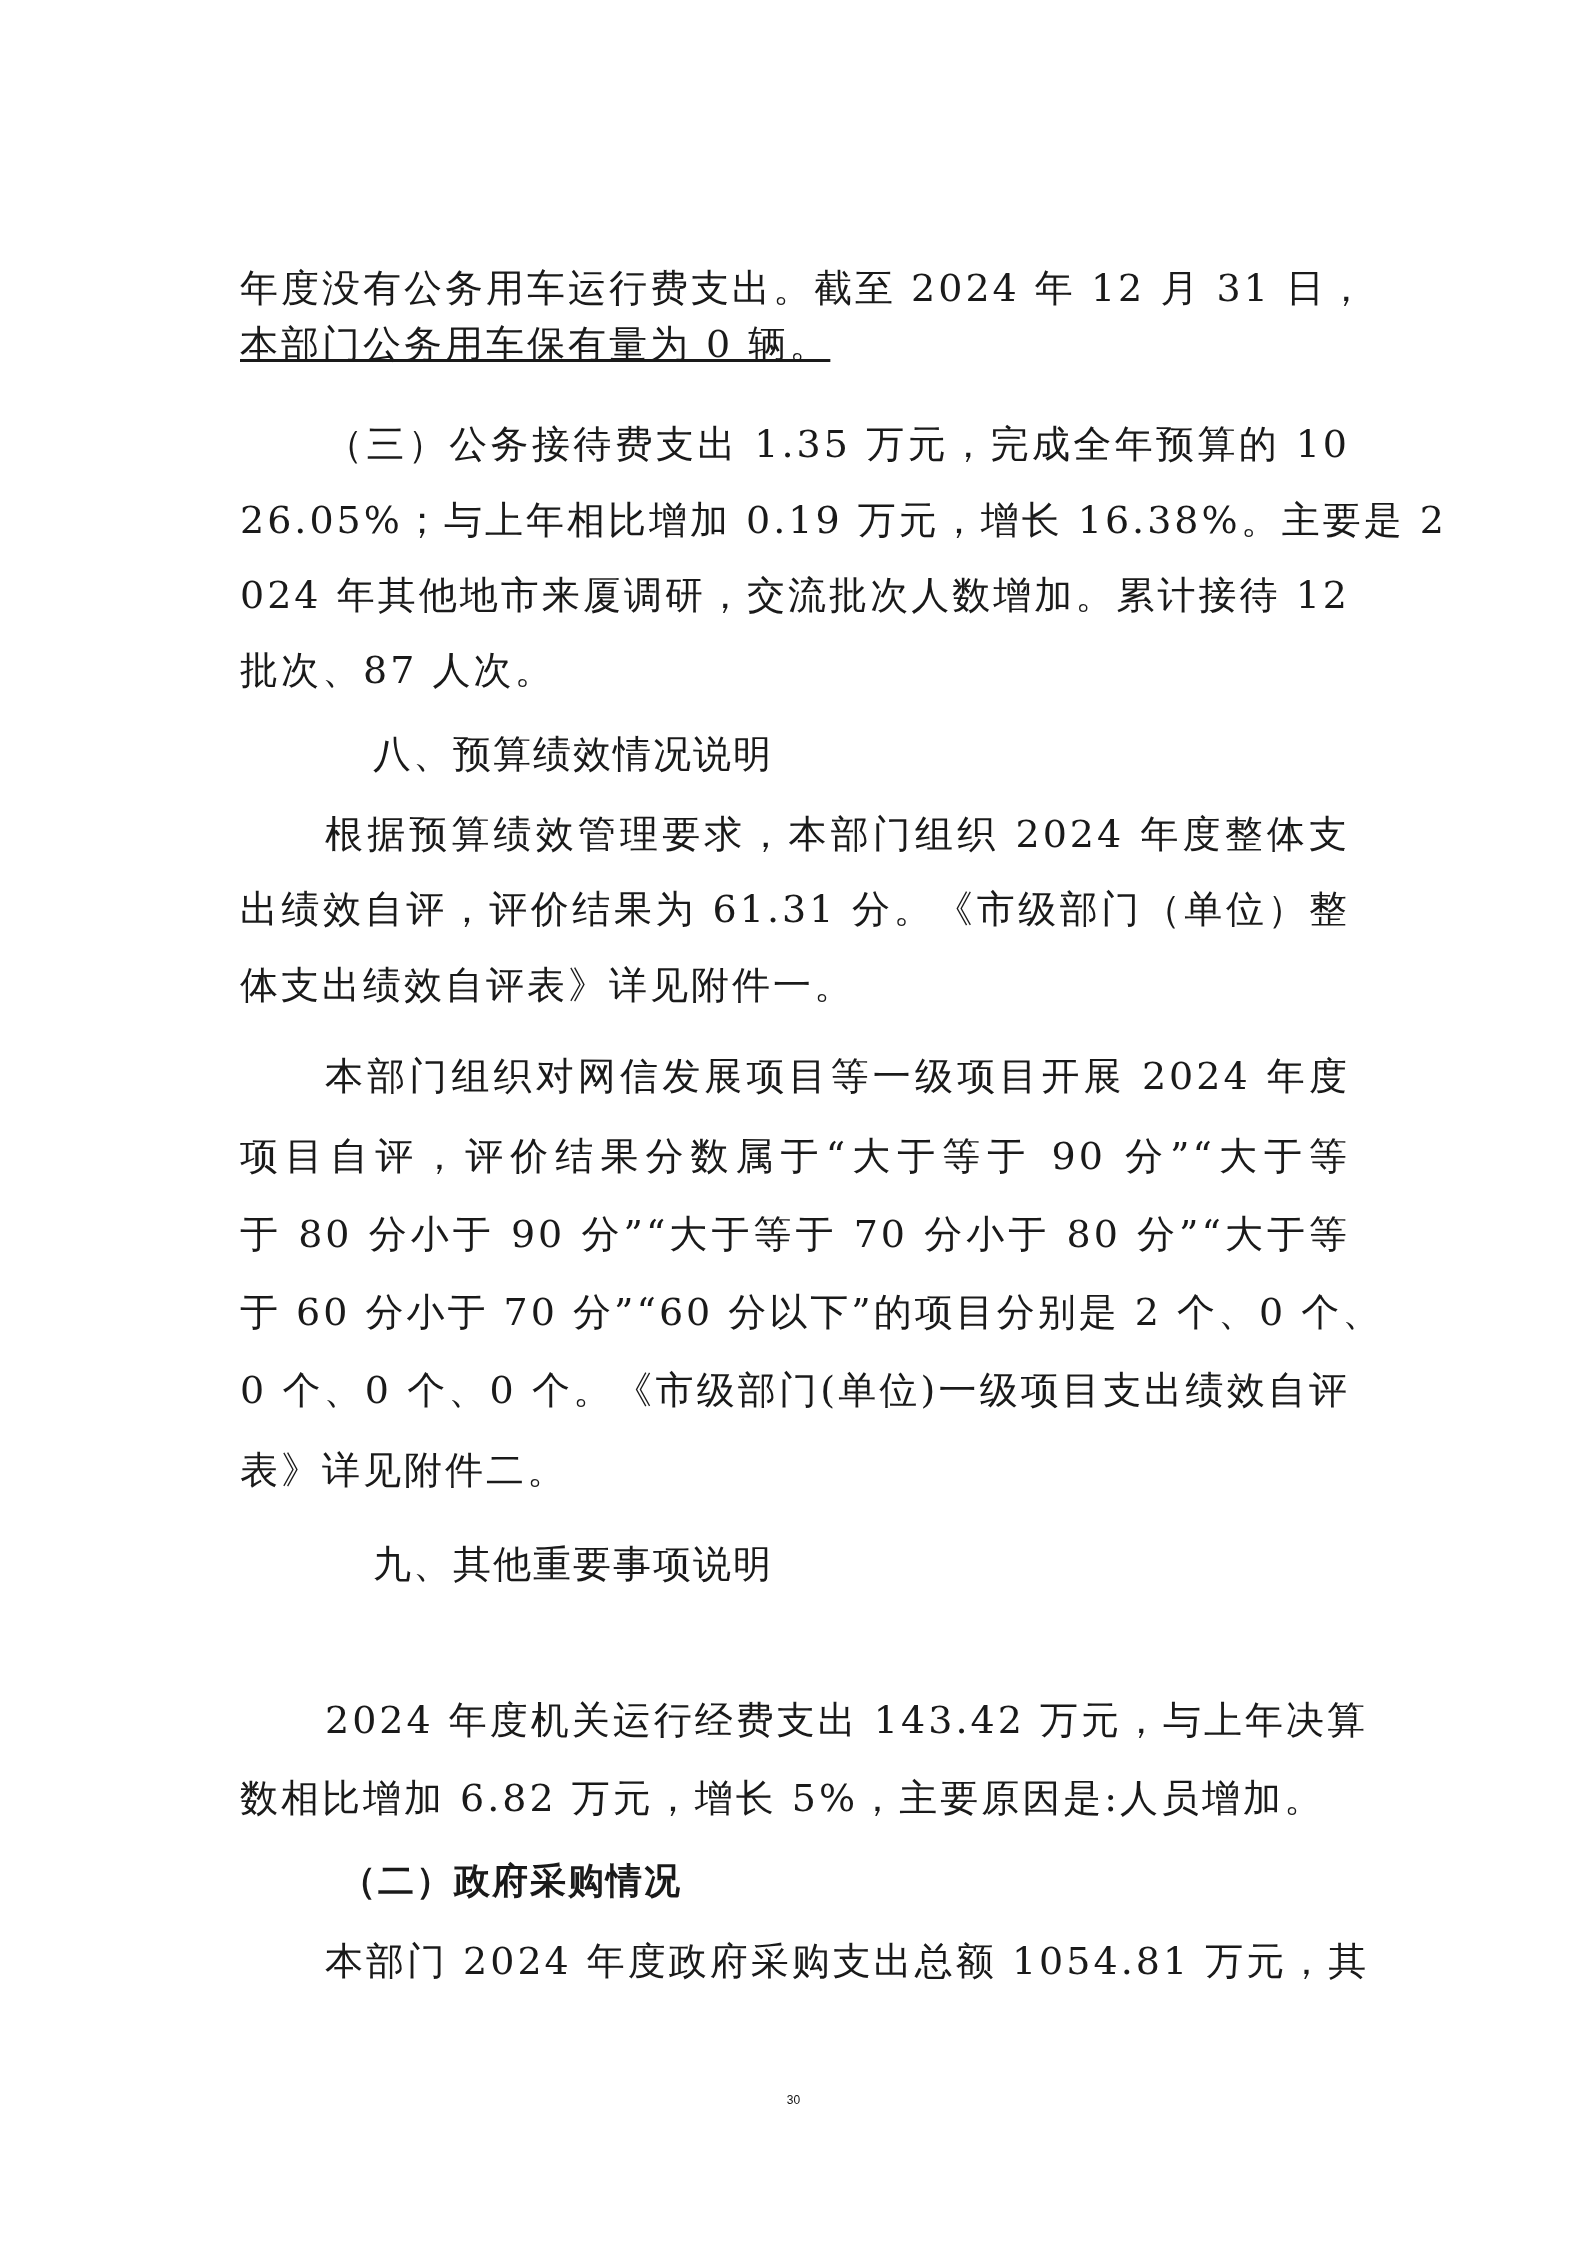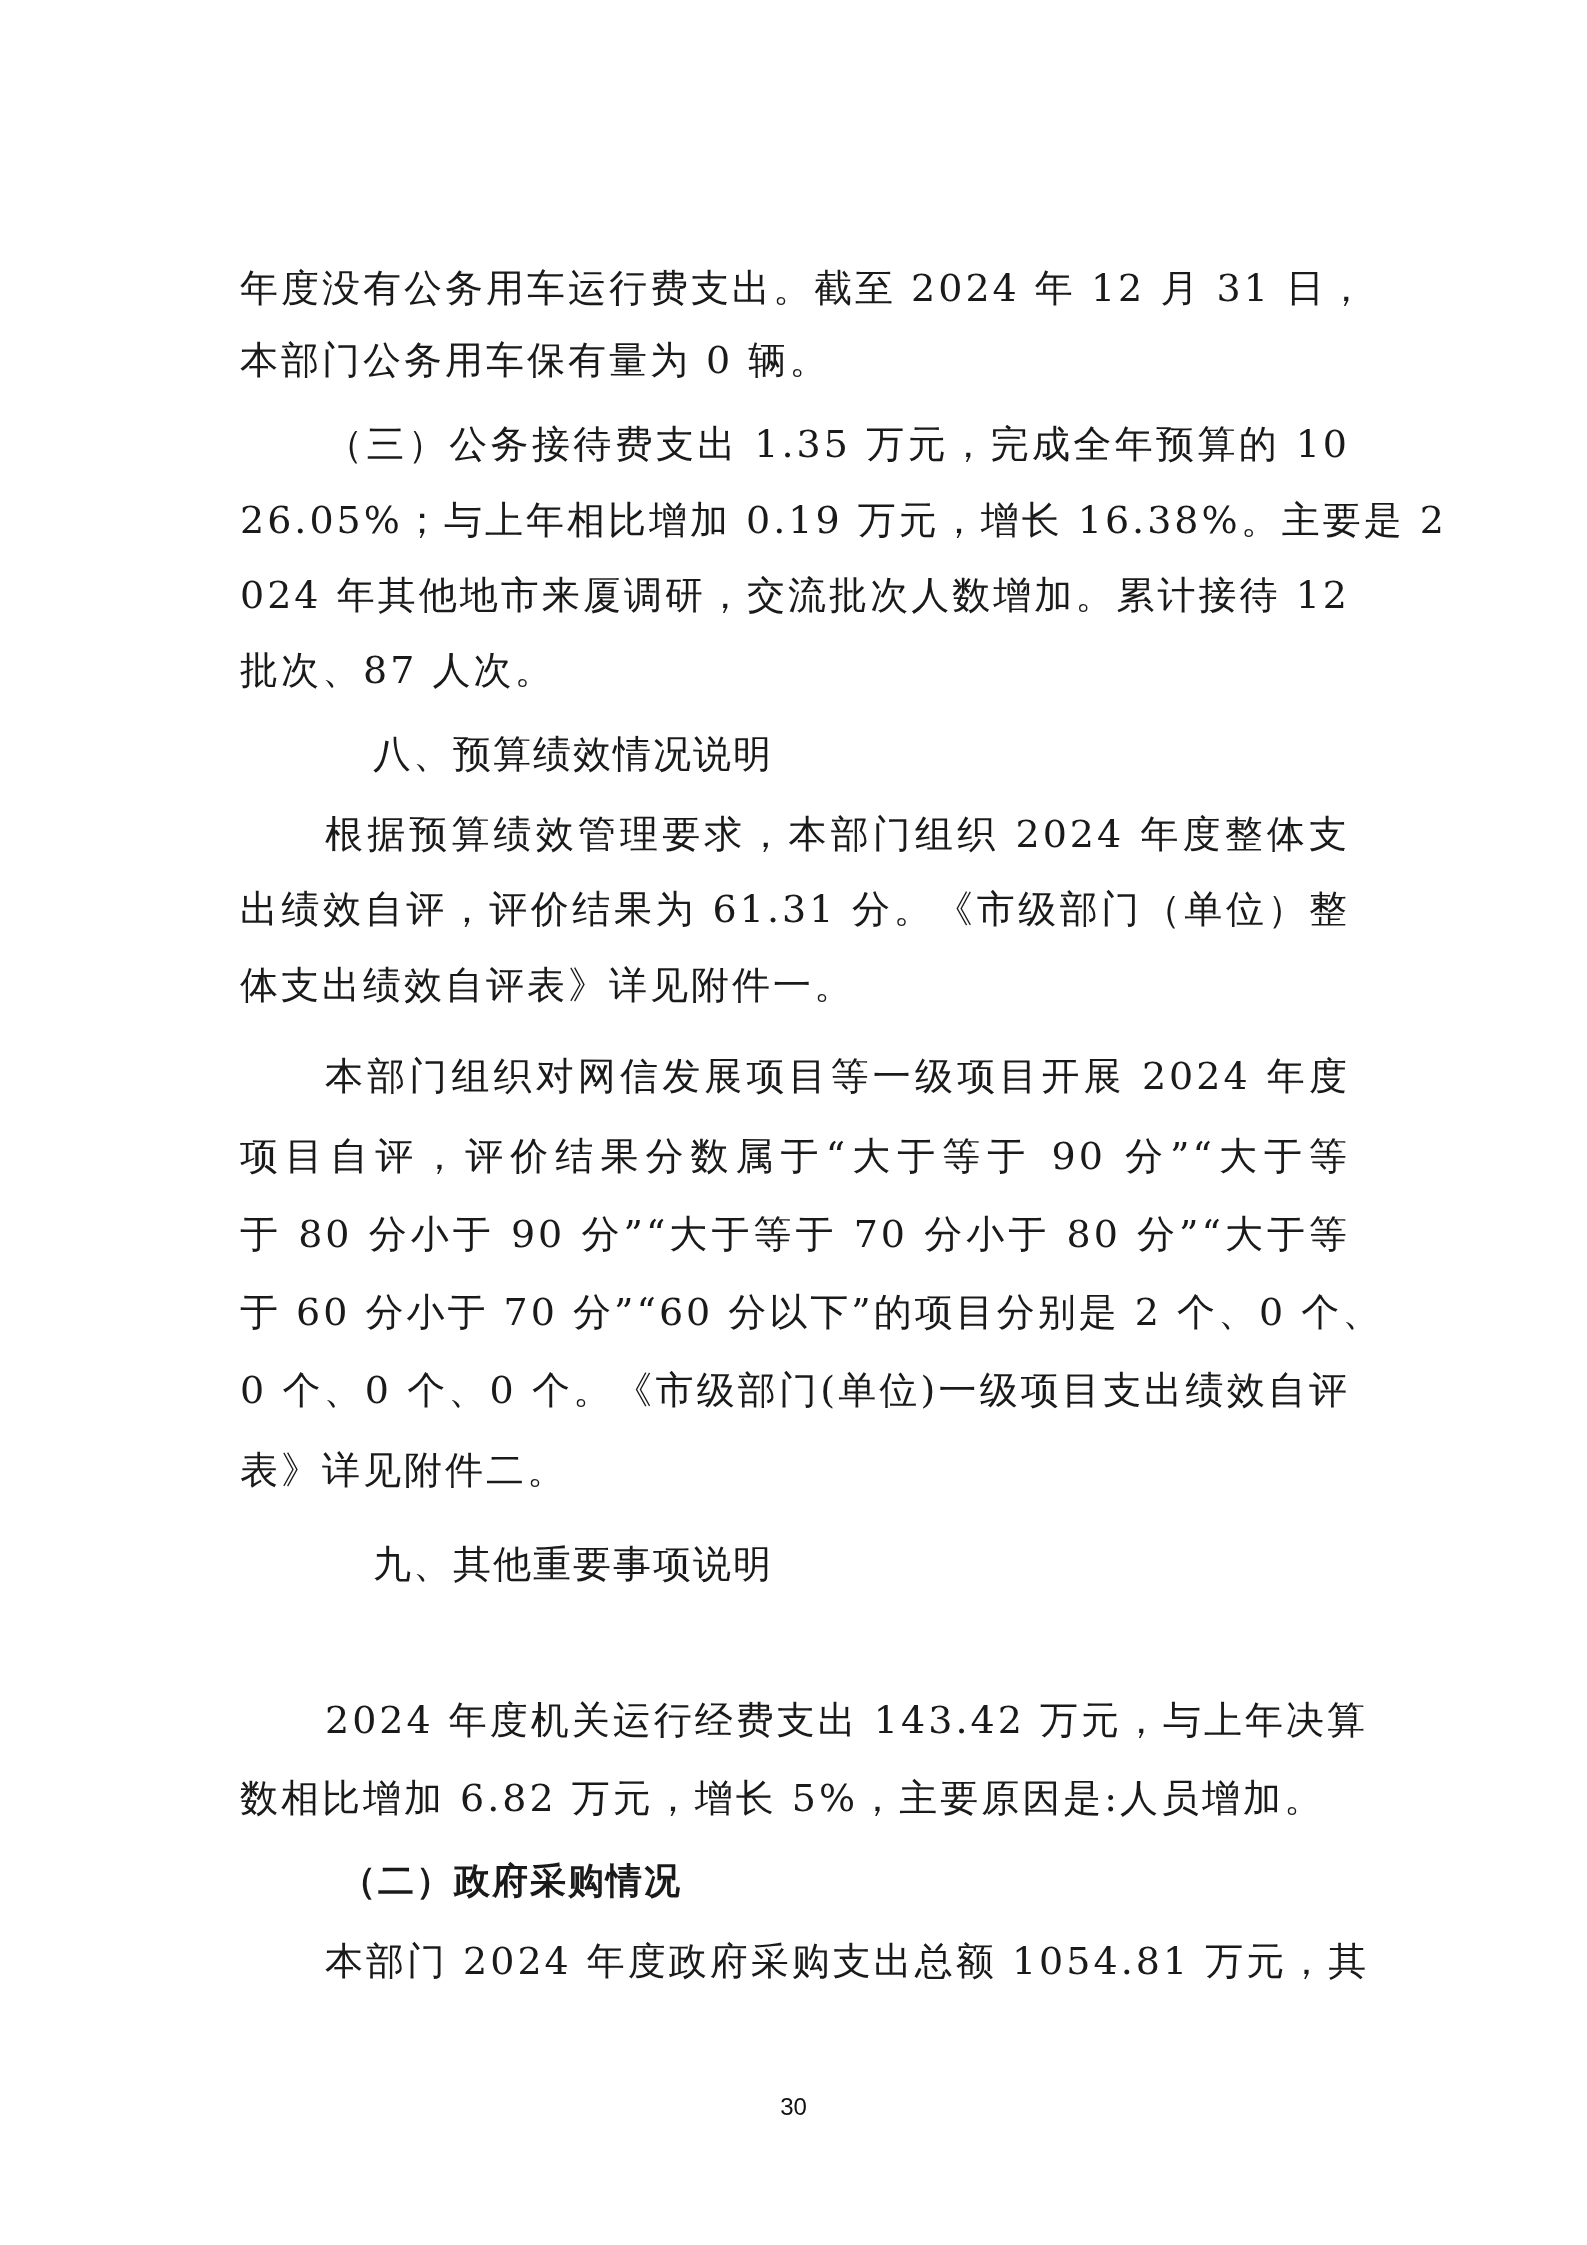--- a/index.html
+++ b/index.html
@@ -59,31 +59,31 @@
       letter-spacing: 2px;
       white-space: nowrap;
     }
     .page-number {
       position: absolute;
       left: 0;
       width: 1587px;
       top: 2093px;
       text-align: center;
       font-family: "Liberation Sans", sans-serif;
-      font-size: 24px;
+      font-size: 12px;
       color: #111;
     }
   </style>
 </head>
 <body>
 
 <div class="page">
 
   <div class="line" style="top:262px;">年度没有公务用车运行费支出。截至 2024 年 12 月 31 日，</div>
-  <div class="line last" style="top:334px;">本部门公务用车保有量为 0 辆。</div>
+  <div class="line last" style="top:318px;text-decoration:underline;">本部门公务用车保有量为 0 辆。</div>
 
   <div class="line indent" style="top:418px;">（三）公务接待费支出 1.35 万元，完成全年预算的 10</div>
   <div class="line" style="top:494px;">26.05%；与上年相比增加 0.19 万元，增长 16.38%。主要是 2</div>
   <div class="line" style="top:569px;">024 年其他地市来厦调研，交流批次人数增加。累计接待 12</div>
   <div class="line last" style="top:644px;">批次、87 人次。</div>
 
   <div class="heading" style="top:728px;">八、预算绩效情况说明</div>
 
   <div class="line indent" style="top:808px;">根据预算绩效管理要求，本部门组织 2024 年度整体支</div>
   <div class="line" style="top:883px;">出绩效自评，评价结果为 61.31 分。《市级部门（单位）整</div>

